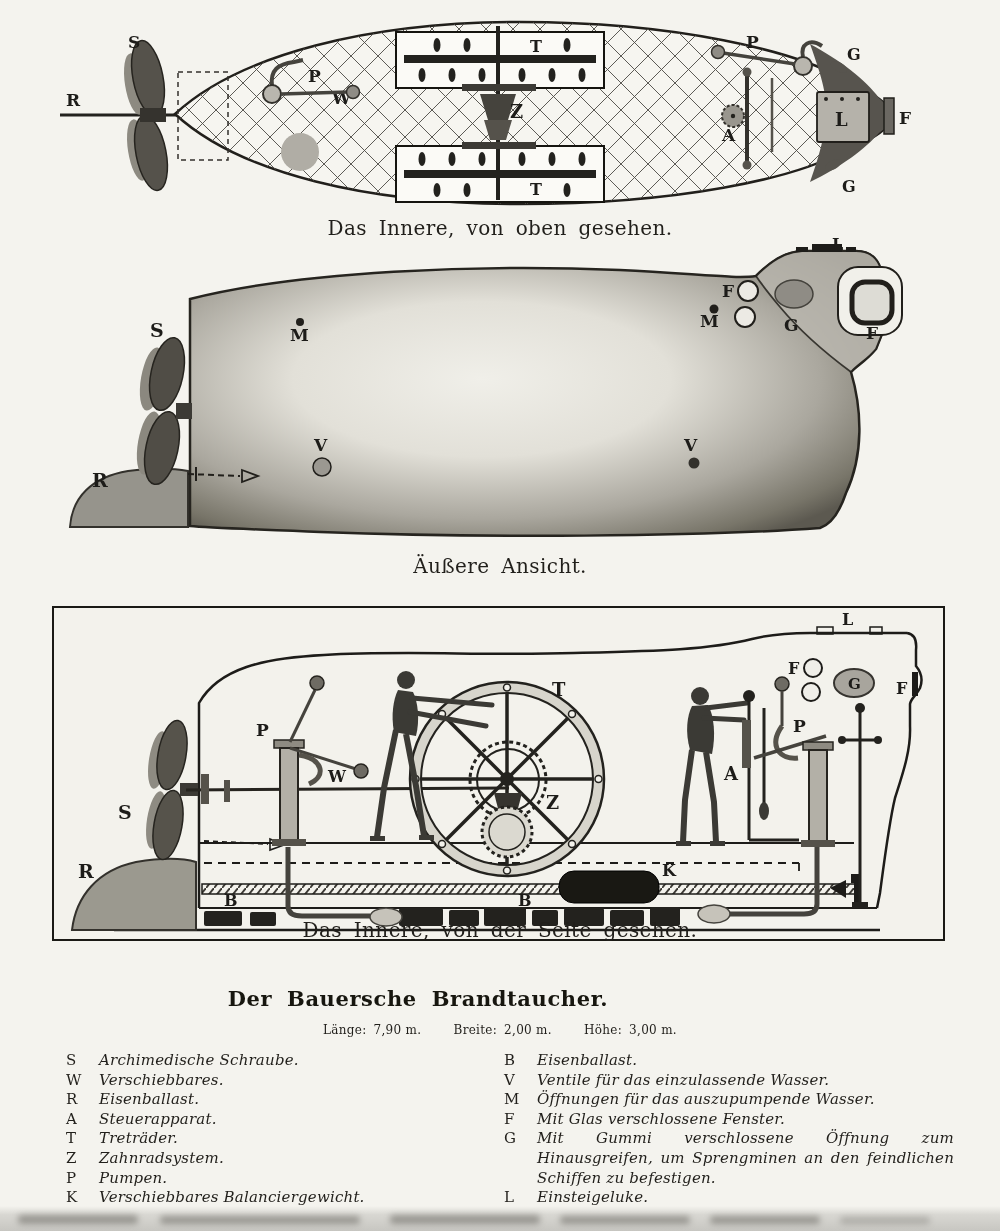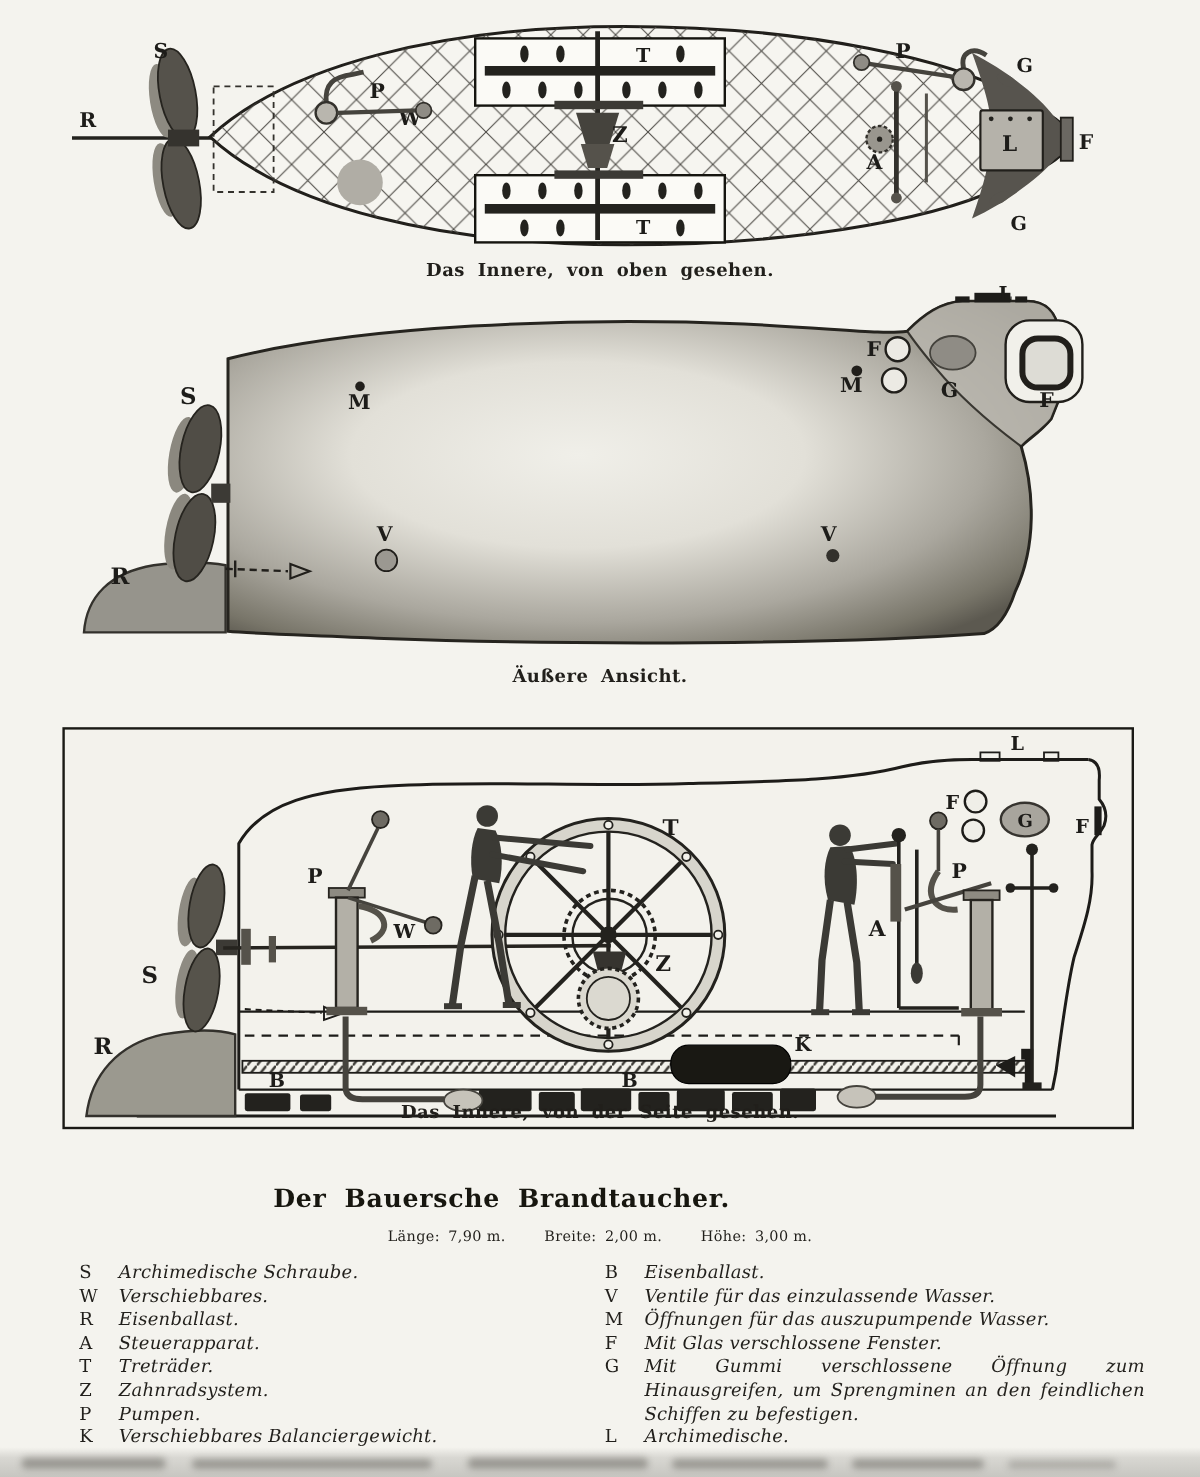--- a/index.html
+++ b/index.html
@@ -5,21 +5,21 @@
   html,body{margin:0;padding:0;}
   body{
     width:1000px;height:1231px;position:relative;
     background:#f4f3ee;
     font-family:"DejaVu Serif","Liberation Serif",serif;
     color:#1d1c19;overflow:hidden;
   }
   .abs{position:absolute;}
   svg text{font-family:"DejaVu Serif","Liberation Serif",serif;font-weight:700;fill:#1d1c19;}
   .caption{
-    width:1000px;text-align:center;font-size:15px;letter-spacing:.4px;word-spacing:5px;color:#211f1b;font-weight:bold;
+    width:1000px;text-align:center;font-size:20px;letter-spacing:.4px;word-spacing:5px;color:#211f1b;
   }
   .title{
     width:836px;text-align:center;font-size:21px;font-weight:700;letter-spacing:.6px;word-spacing:7px;color:#17160f;
   }
   .dims{
     width:1000px;text-align:center;font-size:12px;color:#211f1b;letter-spacing:.3px;
   }
   .dims span.pair{margin:0 14px;}
   .dims span.val{margin-left:7px;}
   .legend-col{font-size:15px;line-height:19.6px;letter-spacing:.2px;color:#211f1b;}
@@ -452,21 +452,21 @@
   <div class="legend-row">
       <span class="legend-key">F</span>
       <span class="legend-text">Mit Glas verschlossene Fenster.</span>
     </div>
   <div class="legend-row">
       <span class="legend-key">G</span>
       <span class="legend-text">Mit Gummi verschlossene Öffnung zum Hinausgreifen, um Sprengminen an den feindlichen Schiffen zu befestigen.</span>
     </div>
   <div class="legend-row">
       <span class="legend-key">L</span>
-      <span class="legend-text">Archimedische.</span>
+      <span class="legend-text">Einsteigeluke.</span>
     </div>
 </div>
 
 <div class="abs bleed">
   <div class="smudge" style="left:18px;top:9px;width:120px;height:9px"></div>
   <div class="smudge" style="left:160px;top:10px;width:200px;height:8px"></div>
   <div class="smudge" style="left:390px;top:9px;width:150px;height:9px"></div>
   <div class="smudge" style="left:560px;top:10px;width:130px;height:8px"></div>
   <div class="smudge" style="left:710px;top:10px;width:110px;height:8px"></div>
   <div class="smudge" style="left:840px;top:11px;width:90px;height:7px;opacity:.35"></div>

